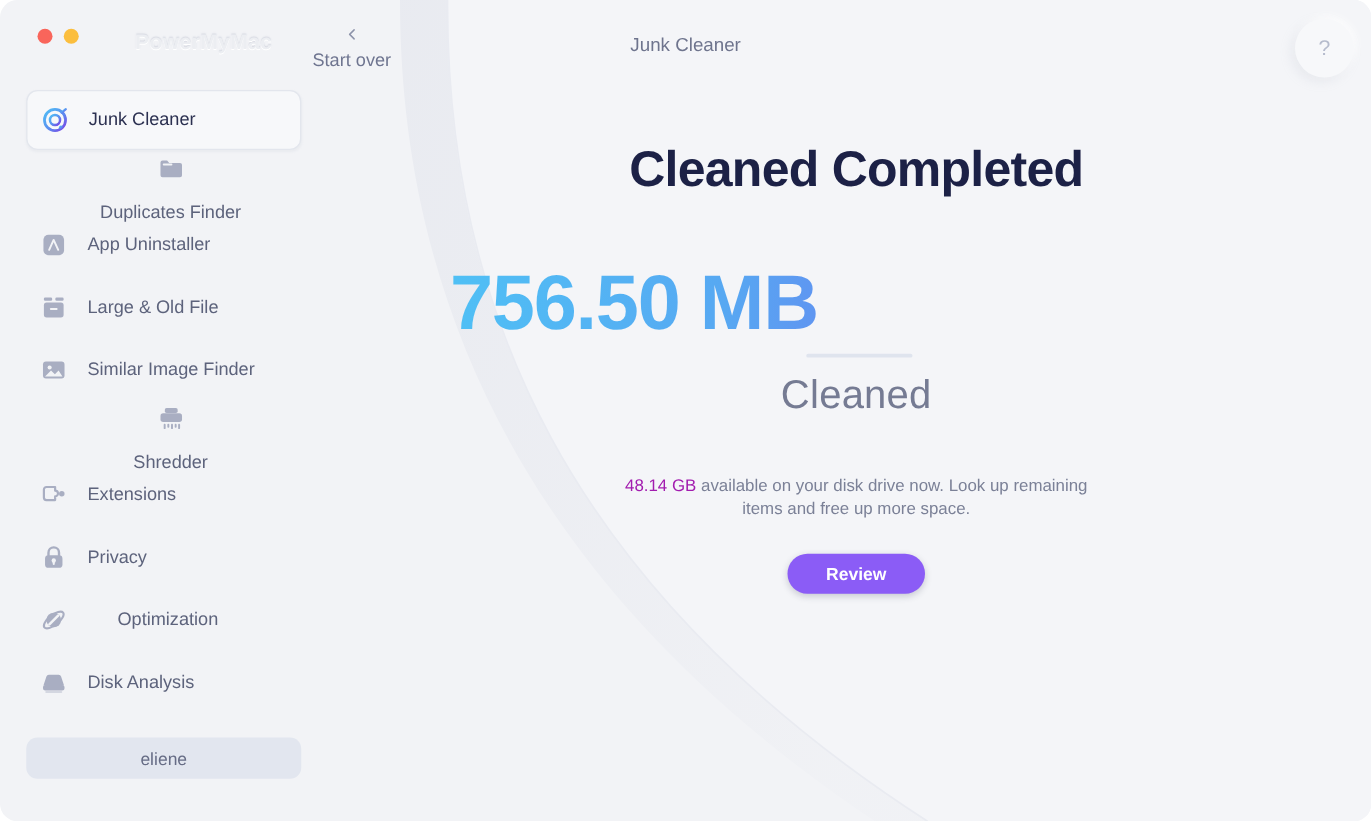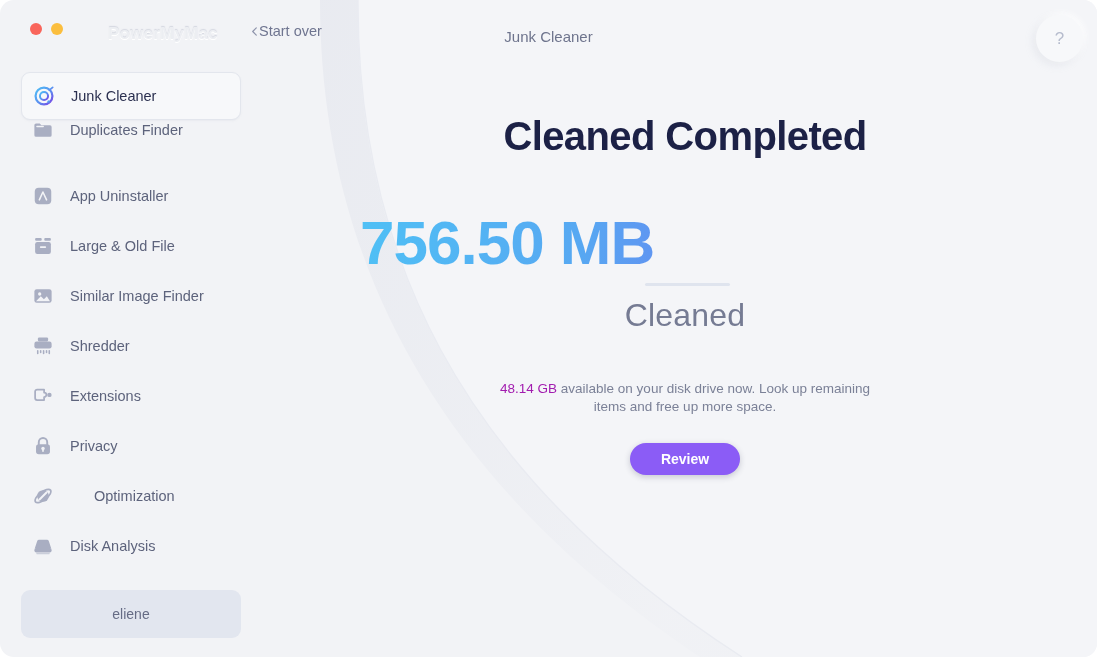--- a/index.html
+++ b/index.html
@@ -61,23 +61,24 @@
     color: #eceef2;
     text-shadow: 0 1px 0 #ffffff, 0 -1px 1px rgba(160,166,186,.35);
     user-select: none;
   }
 
   #start-over {
     position: absolute;
     left: 250px; top: 23px;
     display: flex;
     align-items: center;
-    gap: 0;
+    gap: 9px;
     color: #6f7590;
     font-size: 14.5px;
+    flex-direction: column;
   }
   #start-over .chev { display:block; width: 9px; height: 9px; }
 
   #window-title {
     position: absolute;
     left: 0; top: 28px;
     width: 1097px;
     text-align: center;
     font-size: 15px;
     color: #6e748d;
@@ -128,21 +129,21 @@
     color: #2b3050;
     width: 220px;
     height: 48px;
   }
   .nav-icon { width: 22px; height: 22px; display: block; flex: none; }
   .nav-label { white-space: nowrap; }
 
   #account-chip {
     position: absolute;
     left: 21px; top: 528px;
-    width: 220px; height: 48px;
+    width: 220px; height: 33px;
     border-radius: 9px;
     background: #e2e6ef;
     display: flex;
     align-items: center;
     justify-content: center;
     color: #666c85;
     font-size: 14px;
   }
 
   
@@ -286,21 +287,21 @@
                 <stop offset="100%" stop-color="#7b3fe4"></stop>
               </linearGradient>
             </defs>
             <circle cx="12" cy="12" r="9.2" fill="none" stroke="url(#jc)" stroke-width="2.4"></circle>
             <circle cx="12" cy="12" r="4.4" fill="none" stroke="url(#jc)" stroke-width="2.2"></circle>
             <path d="M17.8 5.6 L21.4 2.6" stroke="url(#jc)" stroke-width="2" stroke-linecap="round"></path>
             <circle cx="17.2" cy="18.4" r="1.7" fill="url(#jc)"></circle>
           </svg></span>
         <span class="nav-label">Junk Cleaner</span>
       </div>
-      <div class="nav-item" style="top: 46px;">
+      <div class="nav-item" style="top: 62px; flex-direction: column;">
         <span class="nav-icon"><svg viewBox="0 0 24 24">
             <path d="M2.6 6.6a1.8 1.8 0 0 1 1.8-1.8h4l1.8 2.1h9.4a1.8 1.8 0 0 1 1.8 1.8v8.9a1.8 1.8 0 0 1-1.8 1.8H4.4a1.8 1.8 0 0 1-1.8-1.8z" fill="#a9aec2"></path>
             <rect x="4.6" y="7.4" width="8.4" height="1.7" rx=".8" fill="#f2f3f6"></rect>
           </svg></span>
         <span class="nav-label">Duplicates Finder</span>
       </div>
       <div class="nav-item" style="top: 112px;">
         <span class="nav-icon"><svg viewBox="0 0 24 24">
             <rect x="3" y="3" width="18" height="18" rx="4.4" fill="#a9aec2"></rect>
             <path d="M8 16.2 L11.9 7.6 L15.9 16.2" fill="none" stroke="#f2f3f6" stroke-width="1.7" stroke-linecap="round" stroke-linejoin="round"></path>
@@ -317,21 +318,21 @@
         <span class="nav-label">Large &amp; Old File</span>
       </div>
       <div class="nav-item" style="top: 212px;">
         <span class="nav-icon"><svg viewBox="0 0 24 24">
             <rect x="2.6" y="4.6" width="18.8" height="14.8" rx="2.6" fill="#a9aec2"></rect>
             <circle cx="8.4" cy="9.8" r="1.8" fill="#f2f3f6"></circle>
             <path d="M4.4 17.6 L9.6 12.4 L13 15.6 L16.2 12.4 L19.6 17.6 Z" fill="#f2f3f6"></path>
           </svg></span>
         <span class="nav-label">Similar Image Finder</span>
       </div>
-      <div class="nav-item" style="top: 262px;">
+      <div class="nav-item" style="top: 262px; flex-direction: column;">
         <span class="nav-icon"><svg viewBox="0 0 24 24">
             <rect x="6.4" y="2.6" width="11.2" height="4.4" rx="1.5" fill="#a9aec2"></rect>
             <rect x="2.6" y="7.2" width="18.8" height="7.6" rx="2.4" fill="#a9aec2"></rect>
             <g fill="#a9aec2">
               <rect x="5.4" y="16.4" width="1.7" height="4.6" rx=".8"></rect>
               <rect x="8.6" y="16.4" width="1.7" height="3.4" rx=".8"></rect>
               <rect x="11.8" y="16.4" width="1.7" height="4.6" rx=".8"></rect>
               <rect x="15" y="16.4" width="1.7" height="3.4" rx=".8"></rect>
               <rect x="18" y="16.4" width="1.7" height="4.6" rx=".8"></rect>
             </g>

